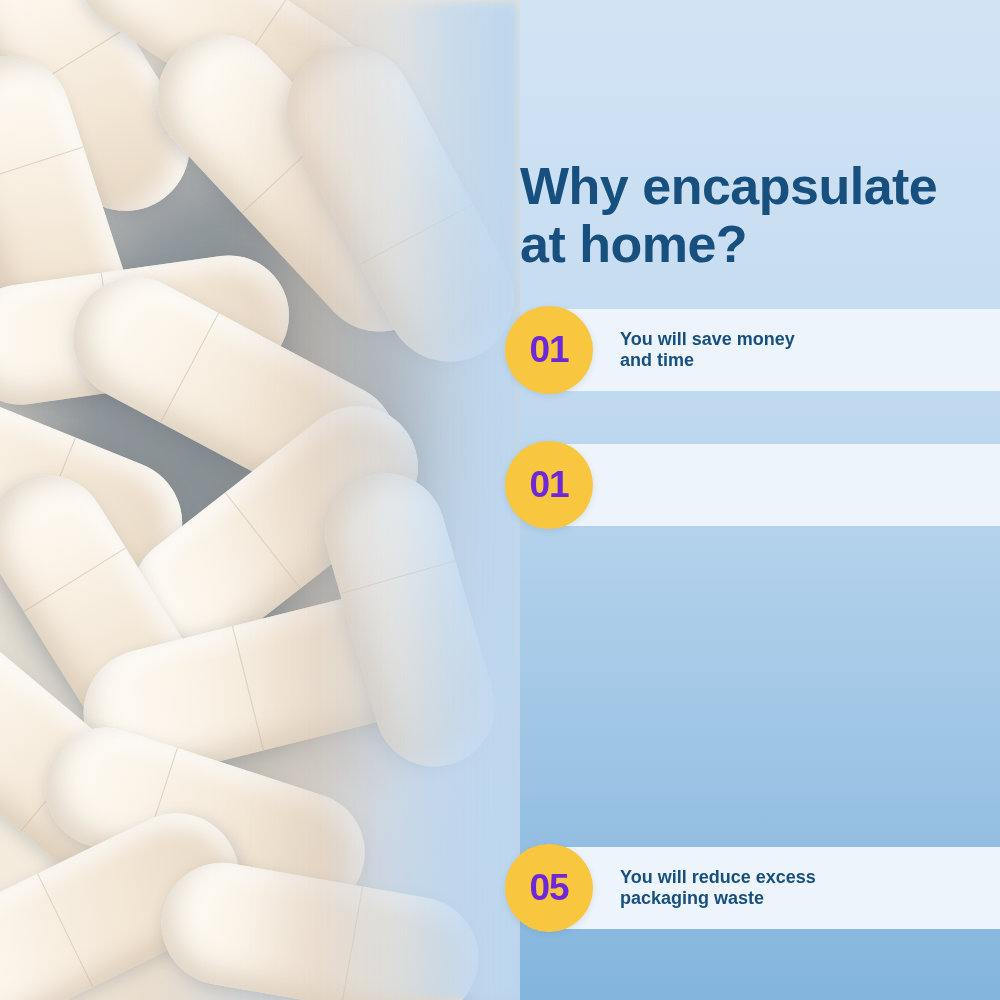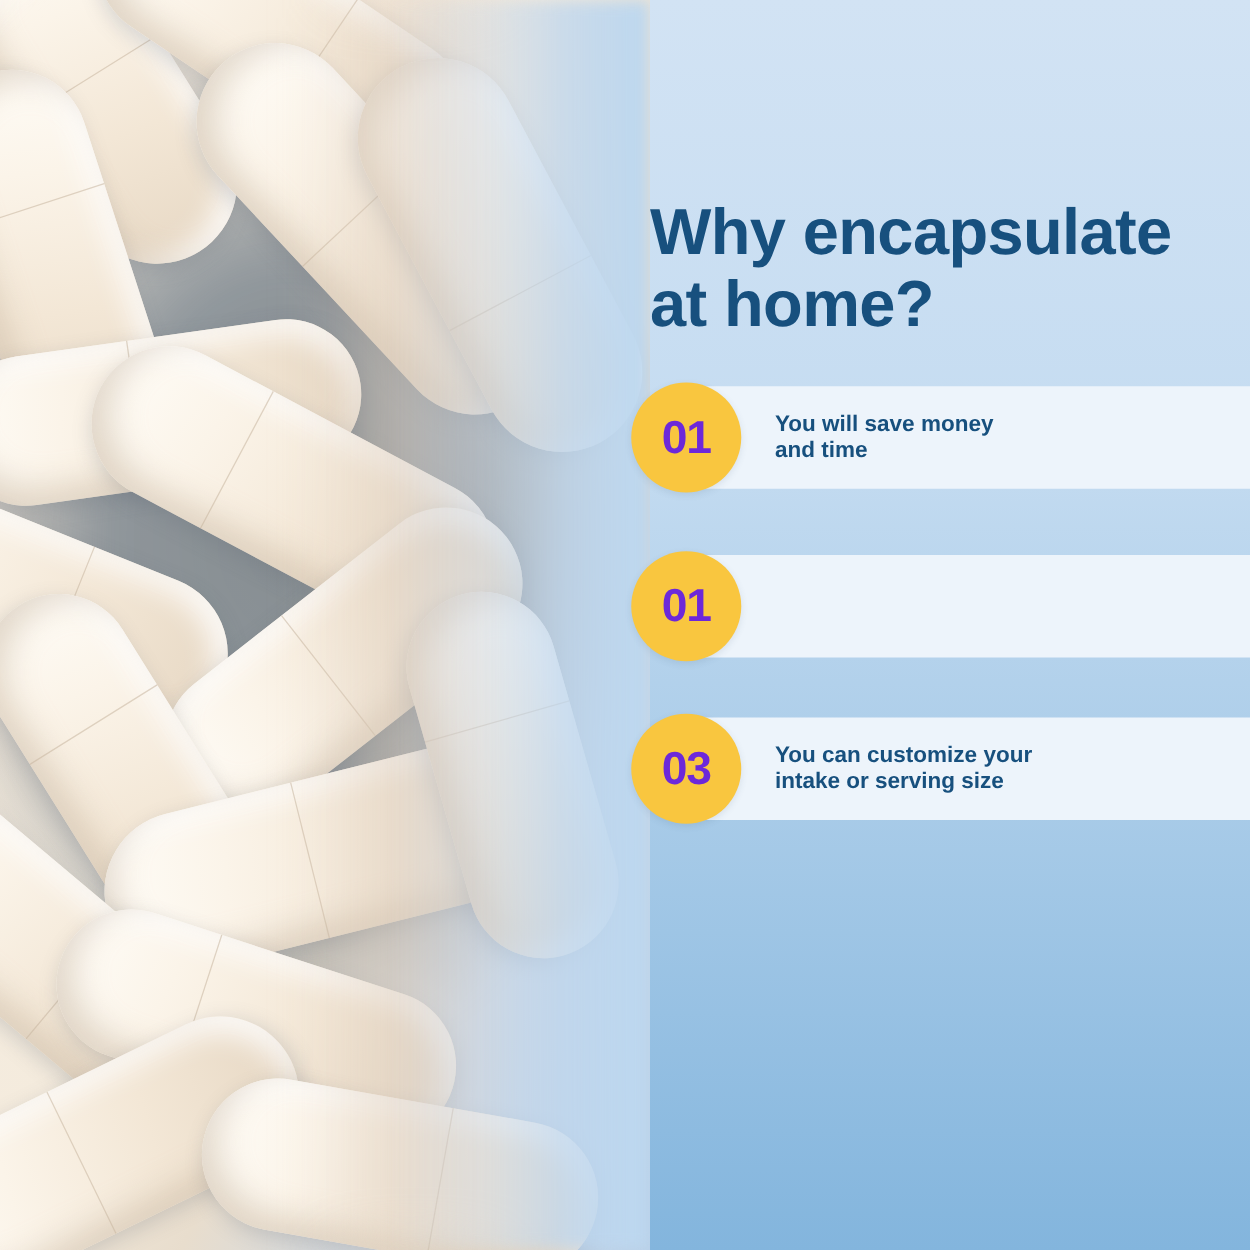--- a/index.html
+++ b/index.html
@@ -146,23 +146,23 @@
       <div class="badge">01</div>
       <div class="rtext">You will save money
 and time</div>
     </div>
 
     <div class="row" style="top:444px;">
       <div class="band"></div>
       <div class="badge">01</div>
     </div>
 
-    <div class="row" style="top:574px;">
-      <div class="band"></div>
-      <div class="badge">03</div>
-      <div class="rtext">You can customize your
-intake or serving size</div>
-    </div>
 
 
+    <div class="row" style="top:847px;">
+      <div class="band"></div>
+      <div class="badge">05</div>
+      <div class="rtext">You will reduce excess
+packaging waste</div>
+    </div>
 
   </div>
 </div>
 
 </body></html>

